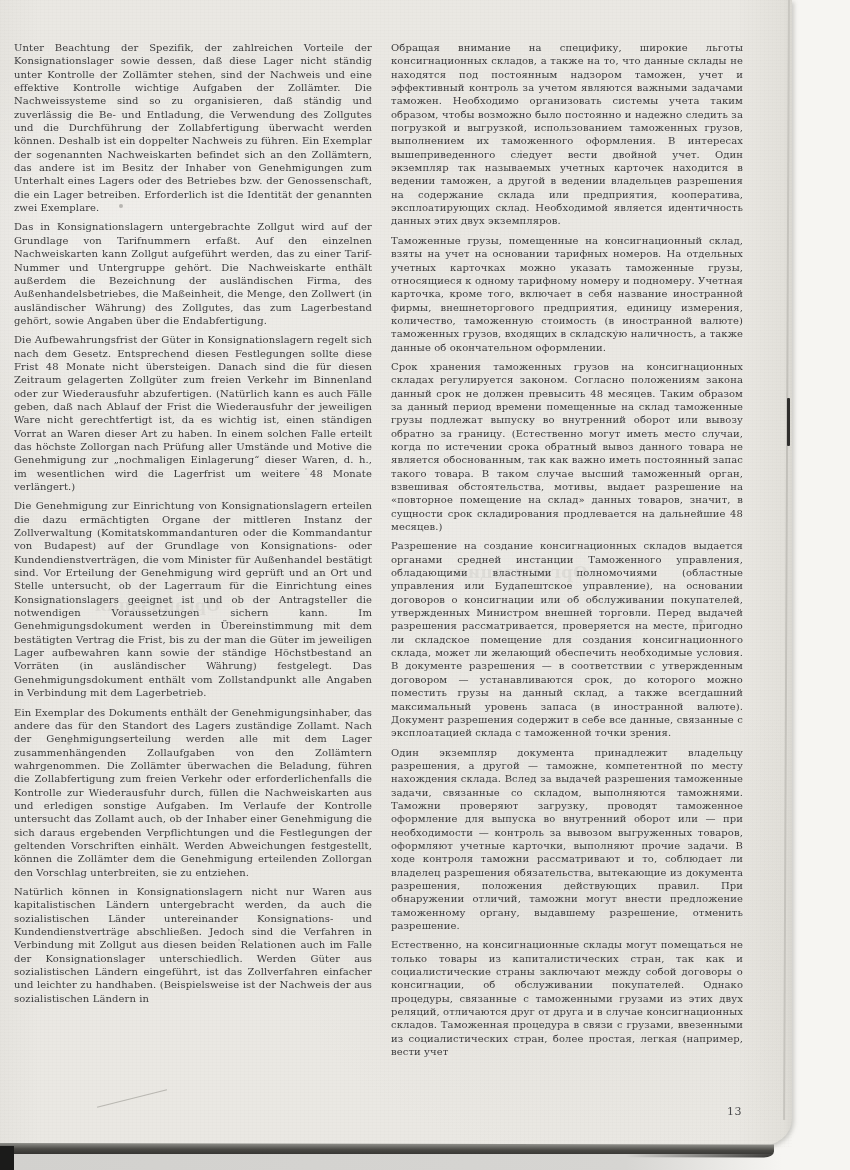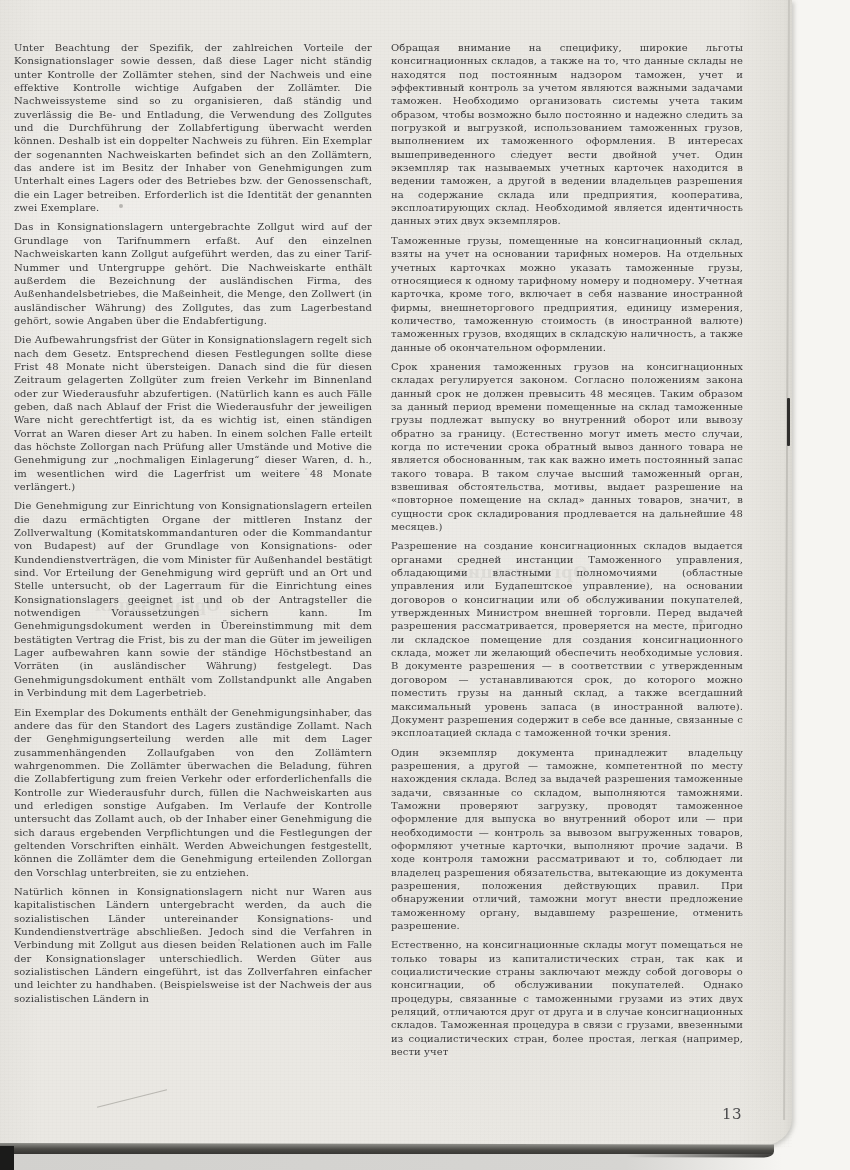--- a/index.html
+++ b/index.html
@@ -49,21 +49,21 @@
     position:absolute; top:41px;
     text-align:justify; color:#3b3b3d;
     font-size:10px; line-height:13.35px; letter-spacing:0.1px;
     hyphens:auto; -webkit-hyphens:auto; overflow-wrap:break-word;
   }
   .col p { margin:0 0 6px 0; }
   .col-de { left:14px;  width:358px; }
   .col-ru { left:391px; width:352px; }
   .page-num {
     position:absolute; left:700px; top:1105px; width:42px;
-    text-align:right; font-size:15px; color:#4a4a4c; letter-spacing:0.5px;
+    text-align:right; font-size:11px; color:#4a4a4c; letter-spacing:0.5px;
   }
   
   .ghost {
     position:absolute; transform:scaleX(-1);
     color:#60605b; opacity:0.09; filter:blur(0.7px);
     font-weight:bold; white-space:nowrap; pointer-events:none;
   }
   .ghost-left  { left:95px;  top:596px; font-size:16px; }
   .ghost-right { left:455px; top:562px; font-size:17px; }
   

